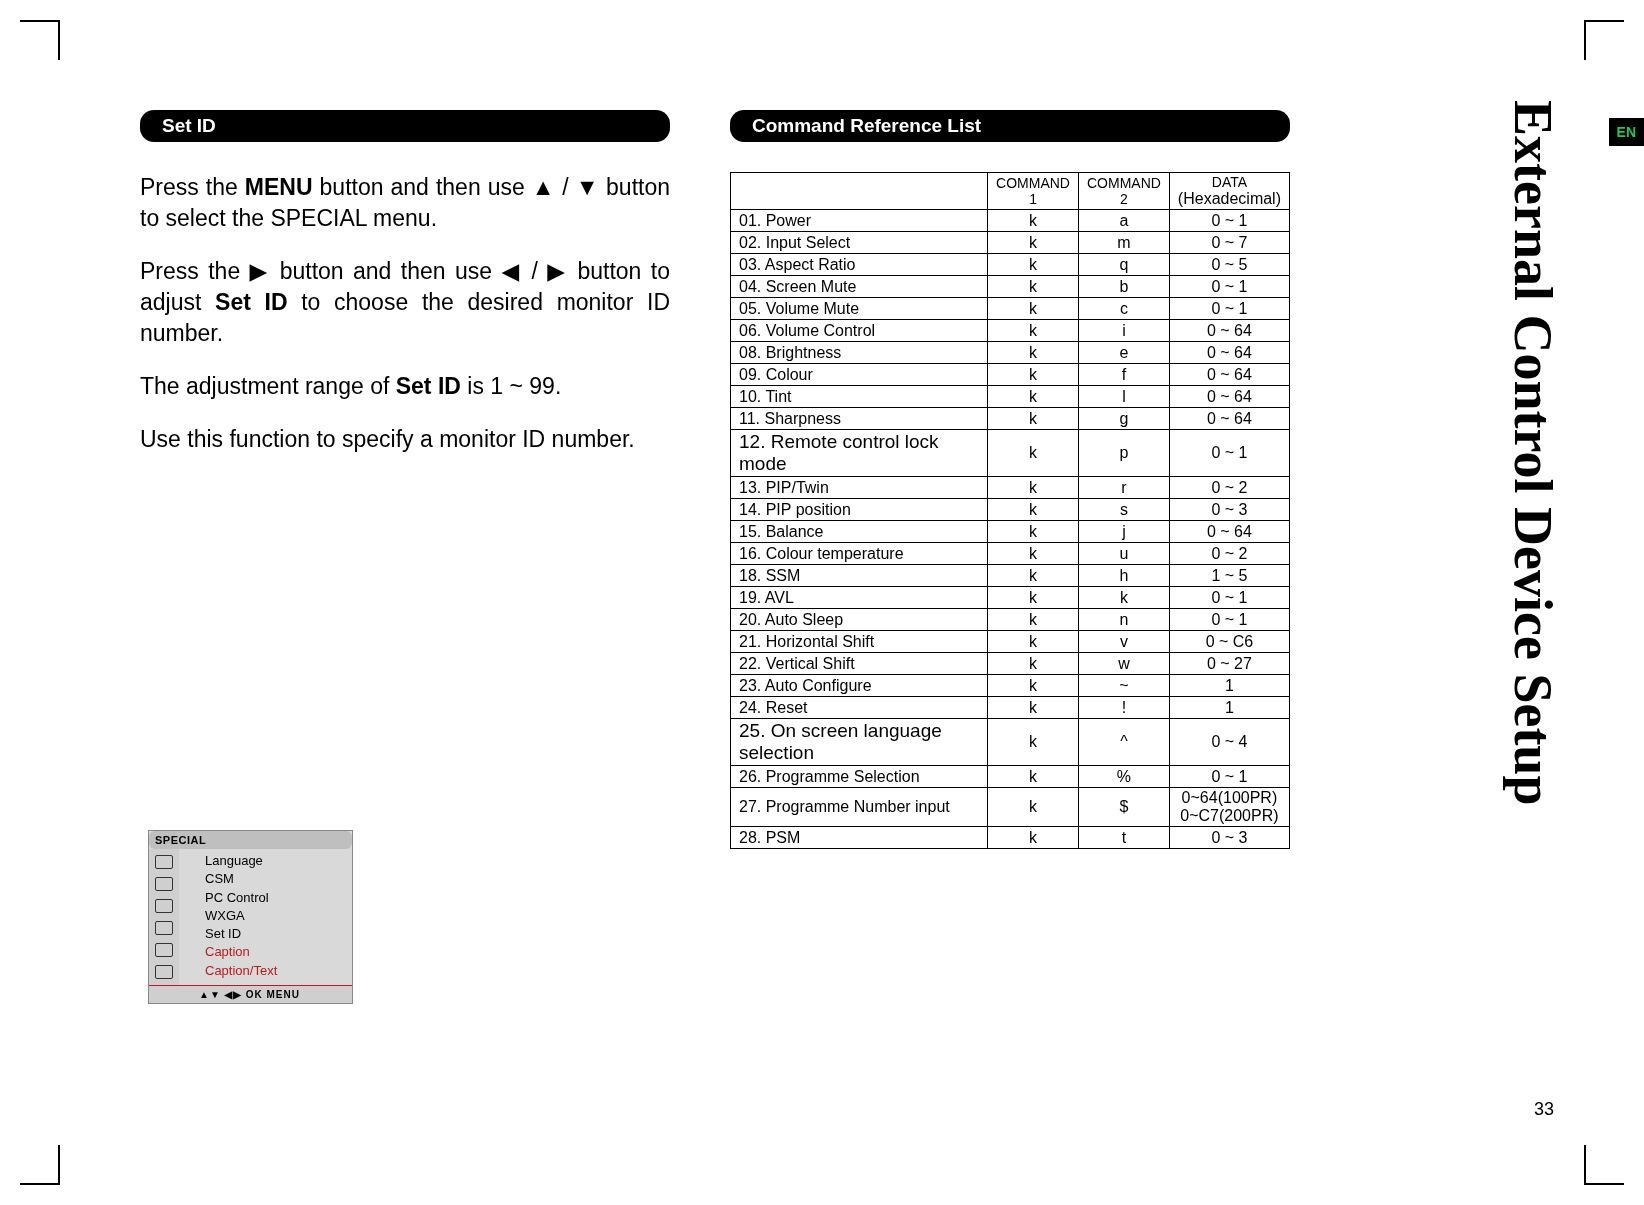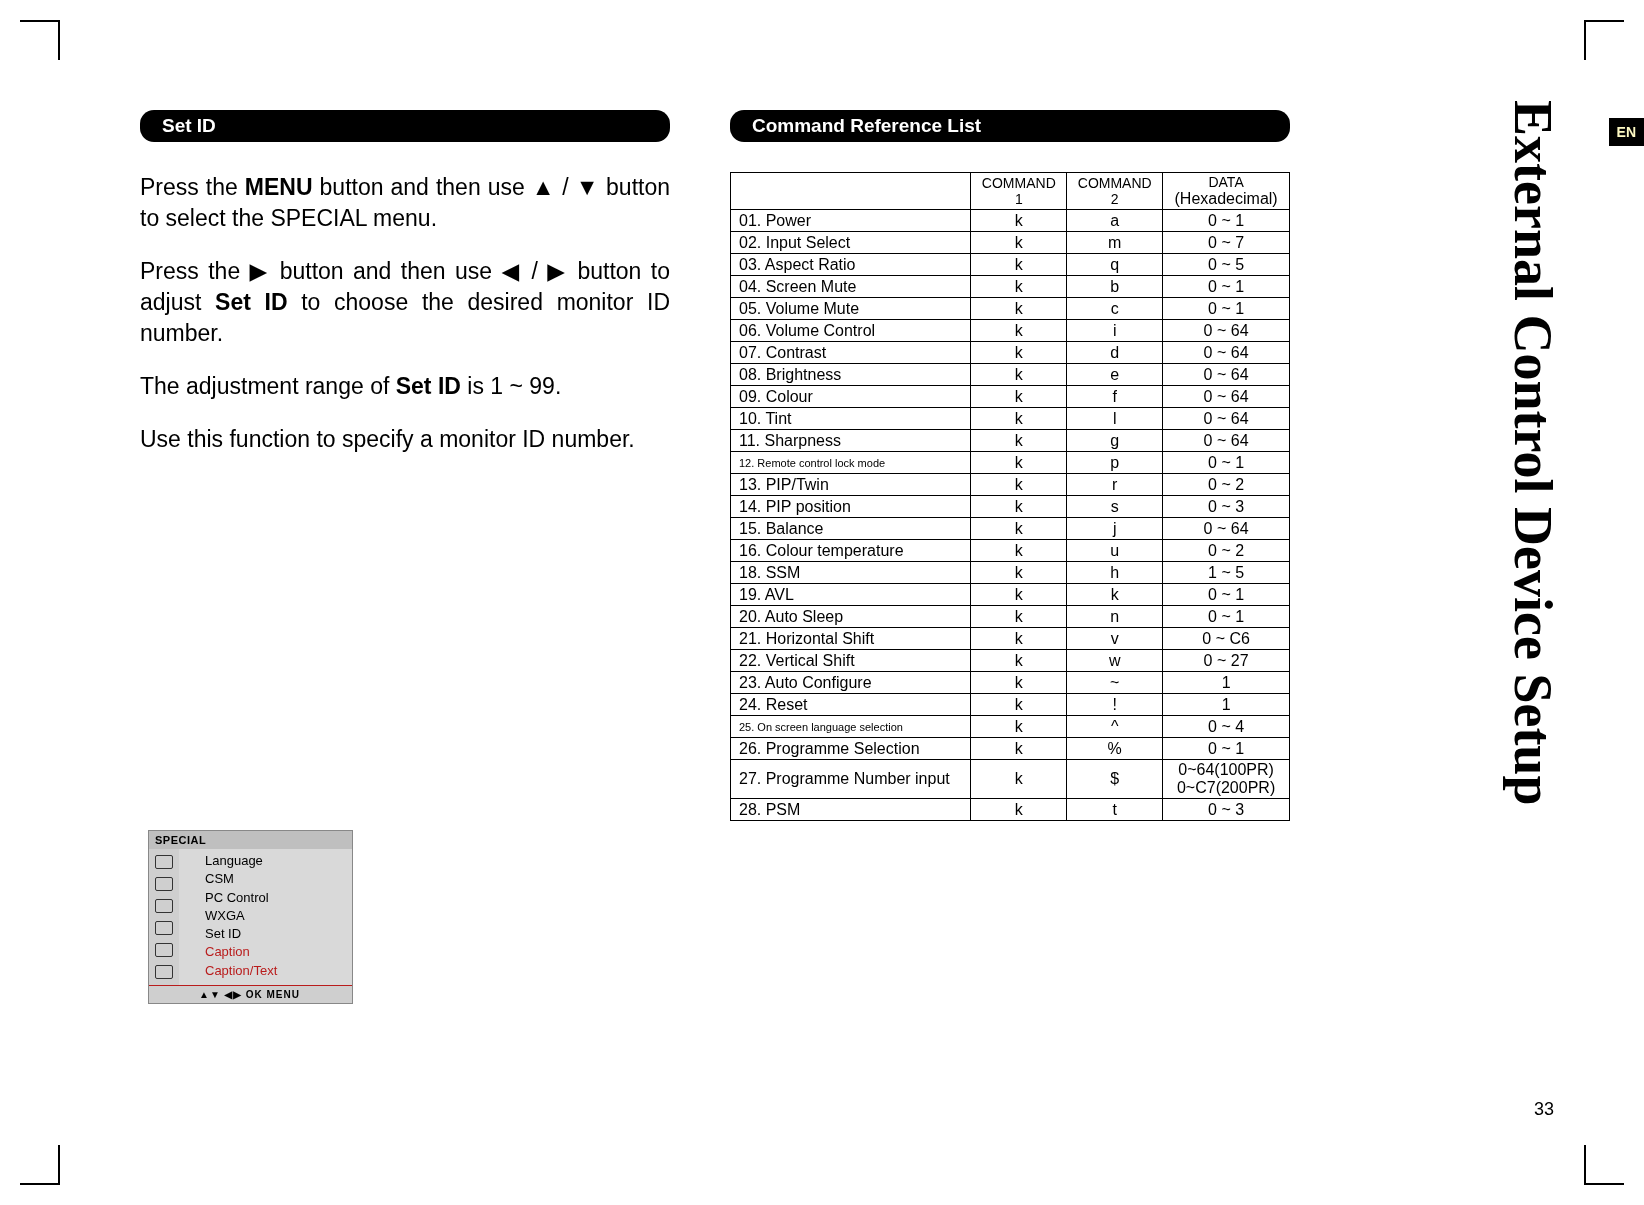--- a/index.html
+++ b/index.html
@@ -23,21 +23,21 @@
   .crop.br-v { bottom: 20px; right: 58px; width: 2px; height: 40px; }
 
   .page {
     position: absolute;
     top: 60px; left: 100px; right: 60px; bottom: 60px;
   }
 
   .lang-tab {
     position: absolute;
     top: 58px; right: -60px;
-    background: #000; color: #fef9c3;
+    background: #000; color: #22c55e;
     font-size: 14px; font-weight: bold;
     padding: 6px 8px;
   }
 
   .side-title {
     position: absolute;
     top: 40px; right: 20px;
     writing-mode: vertical-rl;
     font-size: 54px;
     font-weight: bold;
@@ -91,38 +91,39 @@
   table.cmd th, table.cmd td {
     border: 1px solid #000;
     padding: 1px 8px;
     text-align: left;
     height: 22px;
   }
   table.cmd th { font-weight: normal; text-align: center; }
   table.cmd td.c { text-align: center; }
   table.cmd .hdr1 { font-size: 14px; }
   table.cmd .hdr2 { font-size: 16px; }
-  table.cmd td.name.small { font-size: 11px; }
+  table.cmd td.name.small { font-size: 19px; }
 
   
   .osd {
     position: absolute;
     left: 48px;
     top: 770px;
     width: 205px;
     border: 1px solid #888;
     background: #d9d9d9;
     font-size: 13px;
   }
   .osd-title {
     background: #bfbfbf;
     font-weight: bold;
     font-size: 11px;
     padding: 3px 6px;
     letter-spacing: 0.5px;
+    border-radius: 6px;
   }
   .osd-body { display: flex; }
   .osd-icons {
     width: 30px;
     background: #cfcfcf;
     display: flex;
     flex-direction: column;
     align-items: center;
     padding: 6px 0;
     gap: 8px;
@@ -233,26 +234,20 @@
               <td class="c">c</td>
               <td class="c">0 ~ 1</td>
             </tr>
             <tr>
               <td class="name">06. Volume Control</td>
               <td class="c">k</td>
               <td class="c">i</td>
               <td class="c">0 ~ 64</td>
             </tr>
             <tr>
-              <td class="name">07. Contrast</td>
-              <td class="c">k</td>
-              <td class="c">d</td>
-              <td class="c">0 ~ 64</td>
-            </tr>
-            <tr>
               <td class="name">08. Brightness</td>
               <td class="c">k</td>
               <td class="c">e</td>
               <td class="c">0 ~ 64</td>
             </tr>
             <tr>
               <td class="name">09. Colour</td>
               <td class="c">k</td>
               <td class="c">f</td>
               <td class="c">0 ~ 64</td>

